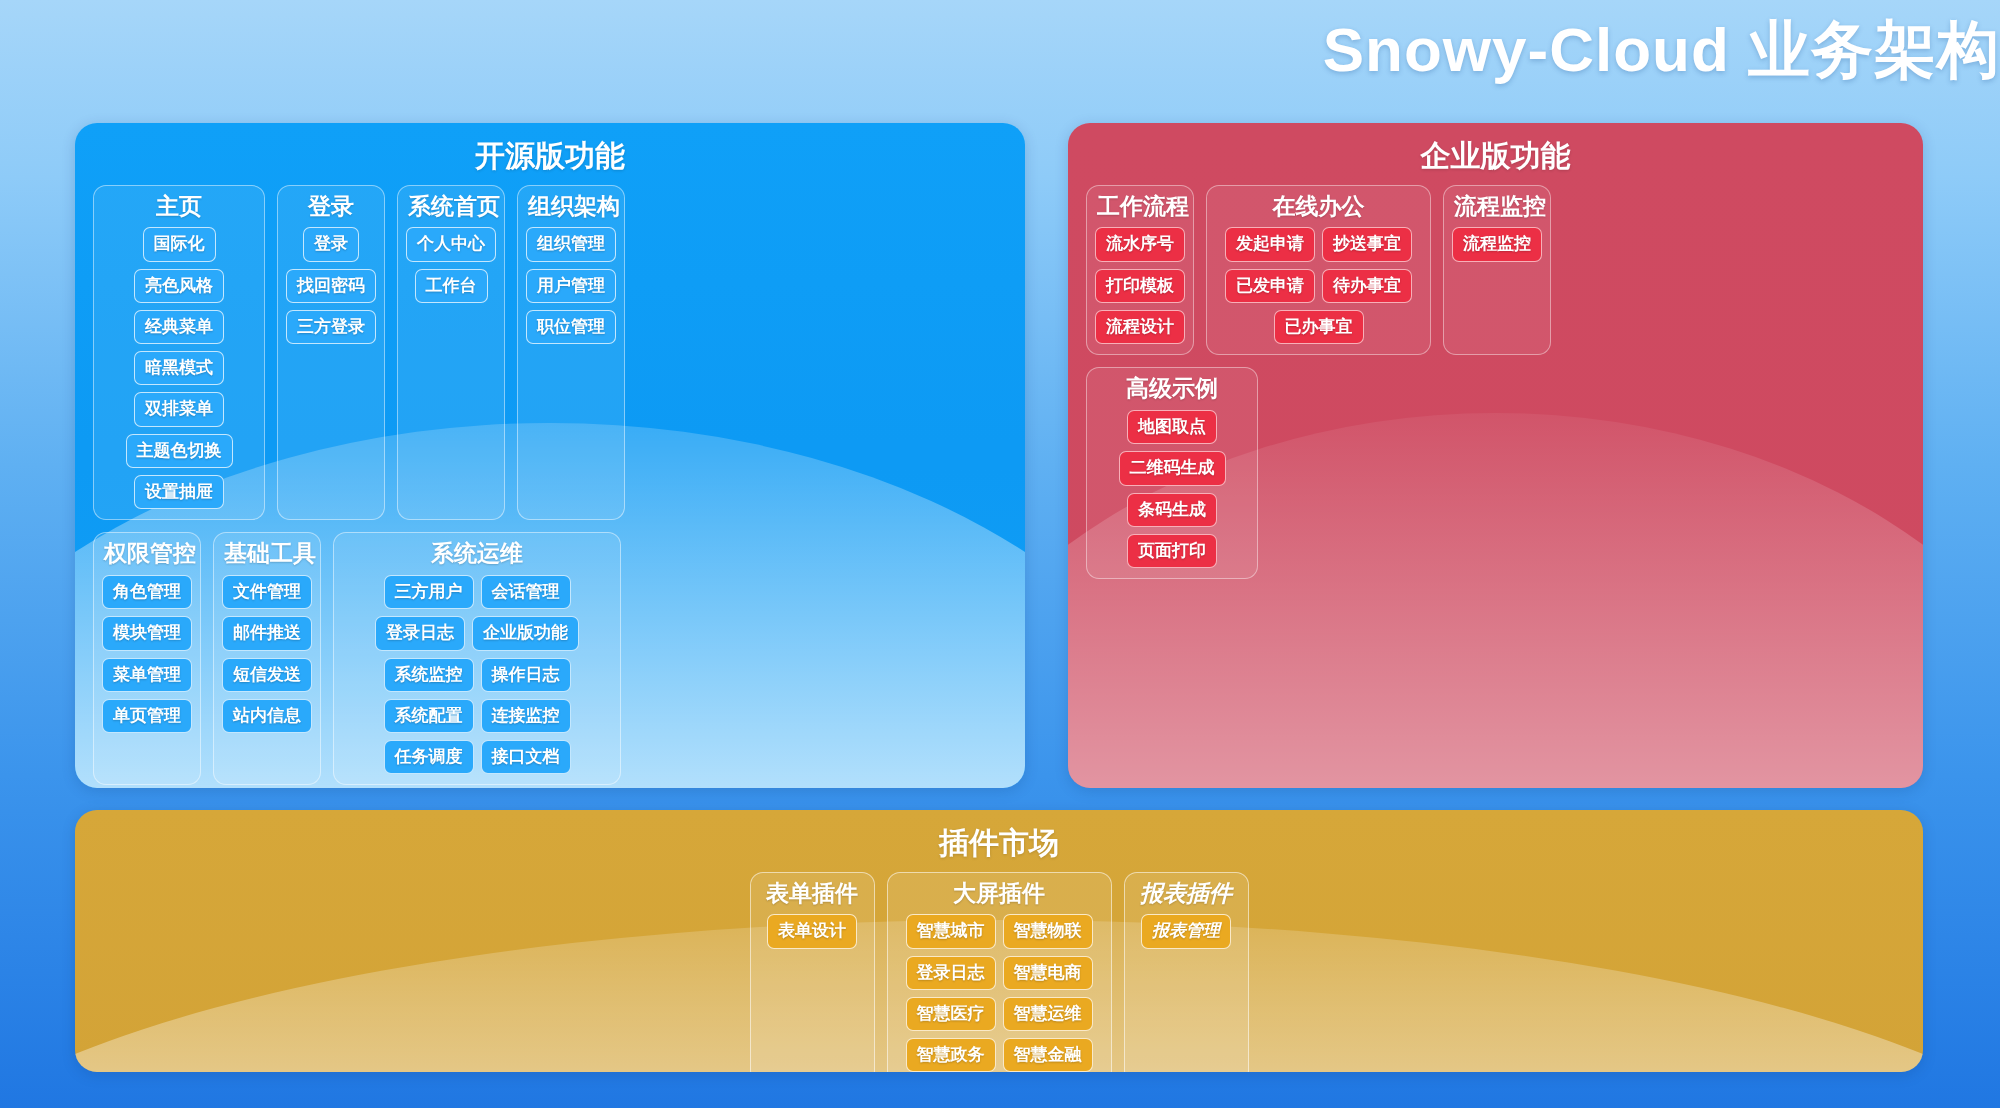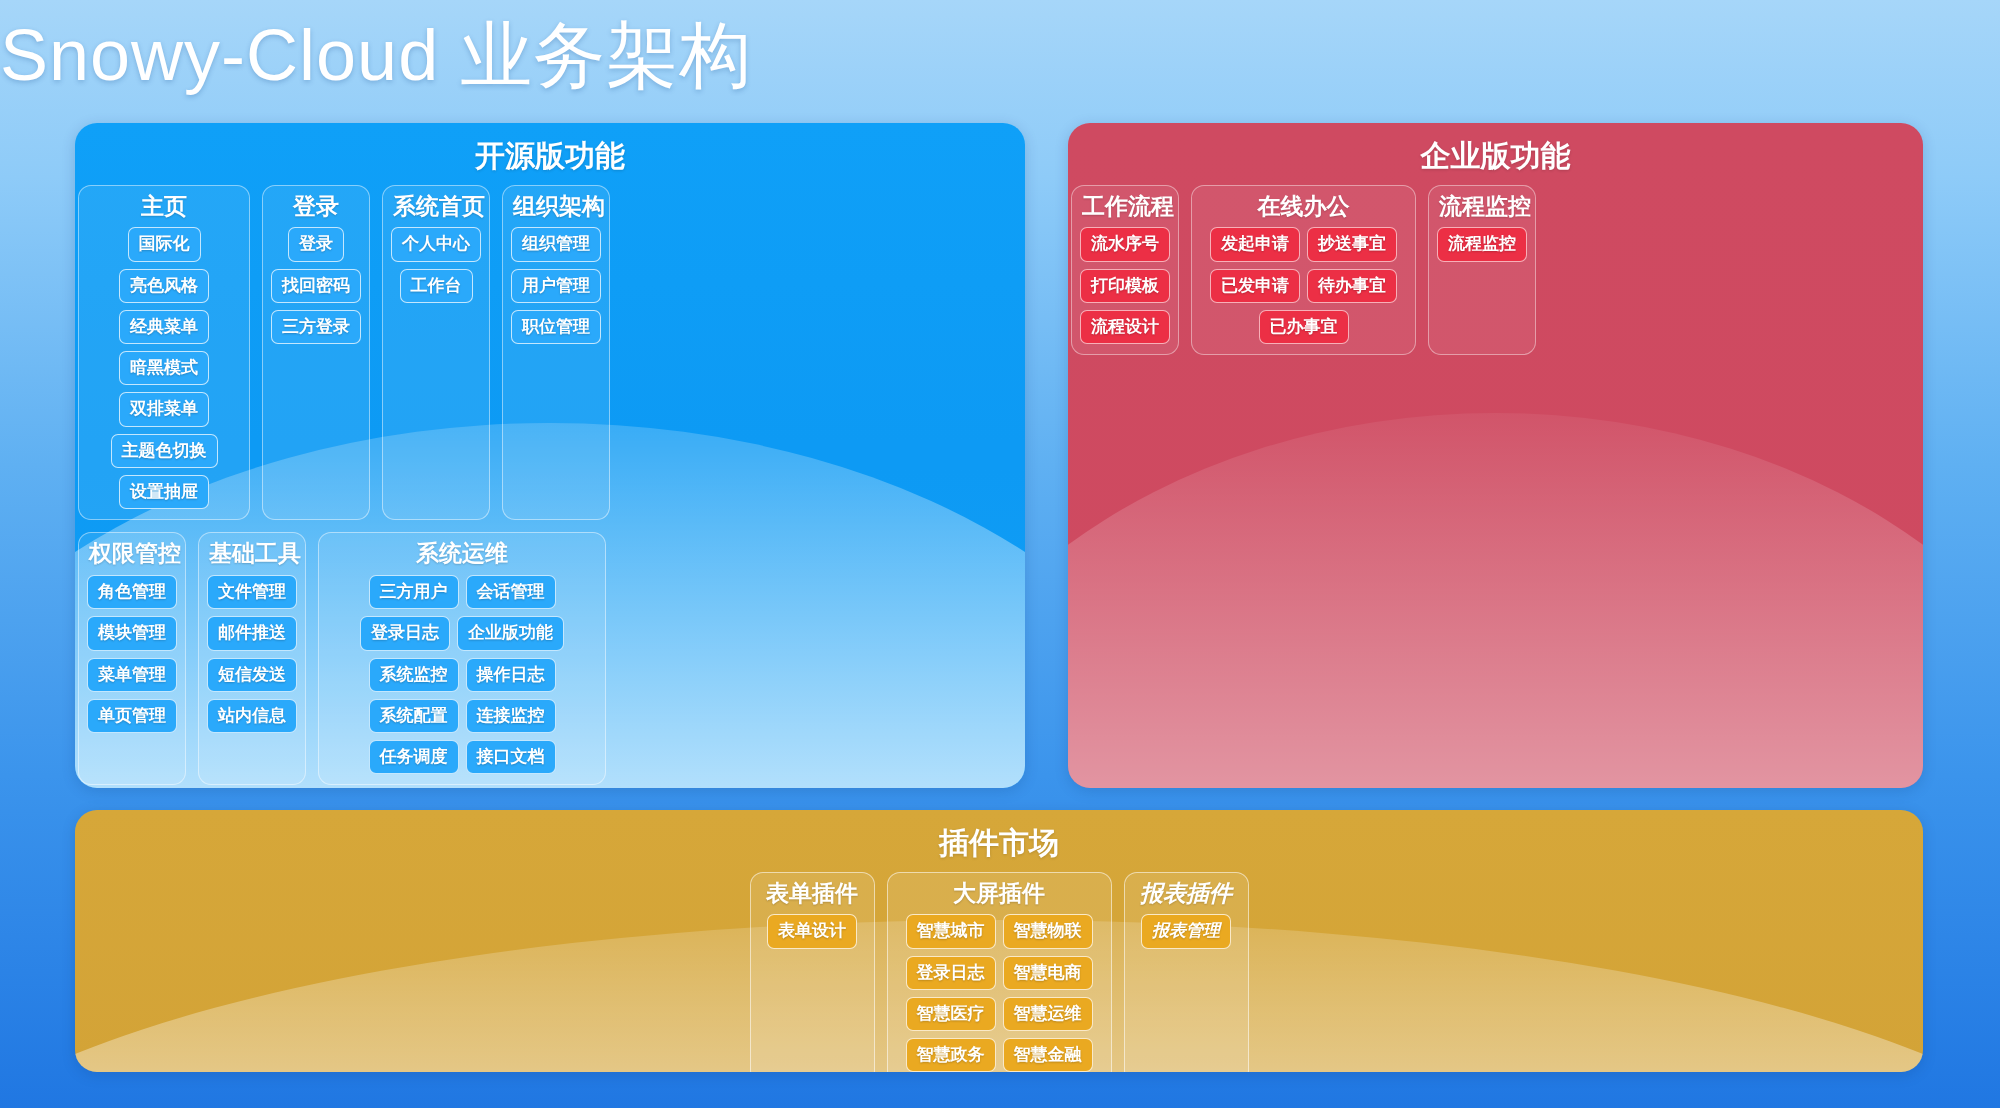--- a/index.html
+++ b/index.html
@@ -11,42 +11,42 @@
   }
   body {
     position: relative;
     background: linear-gradient(180deg, #a6d6f9 0%, #8ecbf8 16%, #5fb0f2 42%, #3b94ec 70%, #2077e2 100%);
   }
 
   
   .page-title {
     position: absolute;
     top: 14px; left: 0; right: 0;
-    text-align: left;
+    text-align: right;
     color: #ffffff;
-    font-size: 72px;
-    font-weight: normal;
+    font-size: 62px;
+    font-weight: bold;
     letter-spacing: 1px;
     line-height: 1.15;
     text-shadow: 0 2px 5px rgba(20,70,140,.25);
     white-space: nowrap;
   }
 
   
   .panel {
     position: absolute;
     border-radius: 22px;
     overflow: hidden;
     box-shadow: 0 3px 14px rgba(10,50,110,.18);
   }
   .panel-inner {
     position: relative;
     z-index: 3;
     width: 100%; height: 100%;
-    padding: 14px 3px 18px;
+    padding: 14px 18px 18px;
   }
   .panel-wave {
     position: absolute;
     z-index: 2;
     left: -22%;
     width: 144%;
     border-radius: 50% 50% 0 0 / 100% 100% 0 0;
     pointer-events: none;
   }
   .panel-title {
@@ -253,20 +253,29 @@
             </div>
           </div>
           <div class="group" style="width: 108px;">
             <div class="group-title">流程监控</div>
             <div class="chips">
               <div class="chip">流程监控</div>
             </div>
           </div>
         </div>
         <div class="row">
+          <div class="group" style="width: 172px;">
+            <div class="group-title">高级示例</div>
+            <div class="chips">
+              <div class="chip">地图取点</div>
+              <div class="chip">二维码生成</div>
+              <div class="chip">条码生成</div>
+              <div class="chip">页面打印</div>
+            </div>
+          </div>
         </div>
       </div>
   </div>
 </section>
 
 <section class="panel t-orange" id="panel-plugin">
   <div class="panel-wave"></div>
   <div class="panel-inner">
     <h2 class="panel-title">插件市场</h2>
     <div class="panel-rows">

